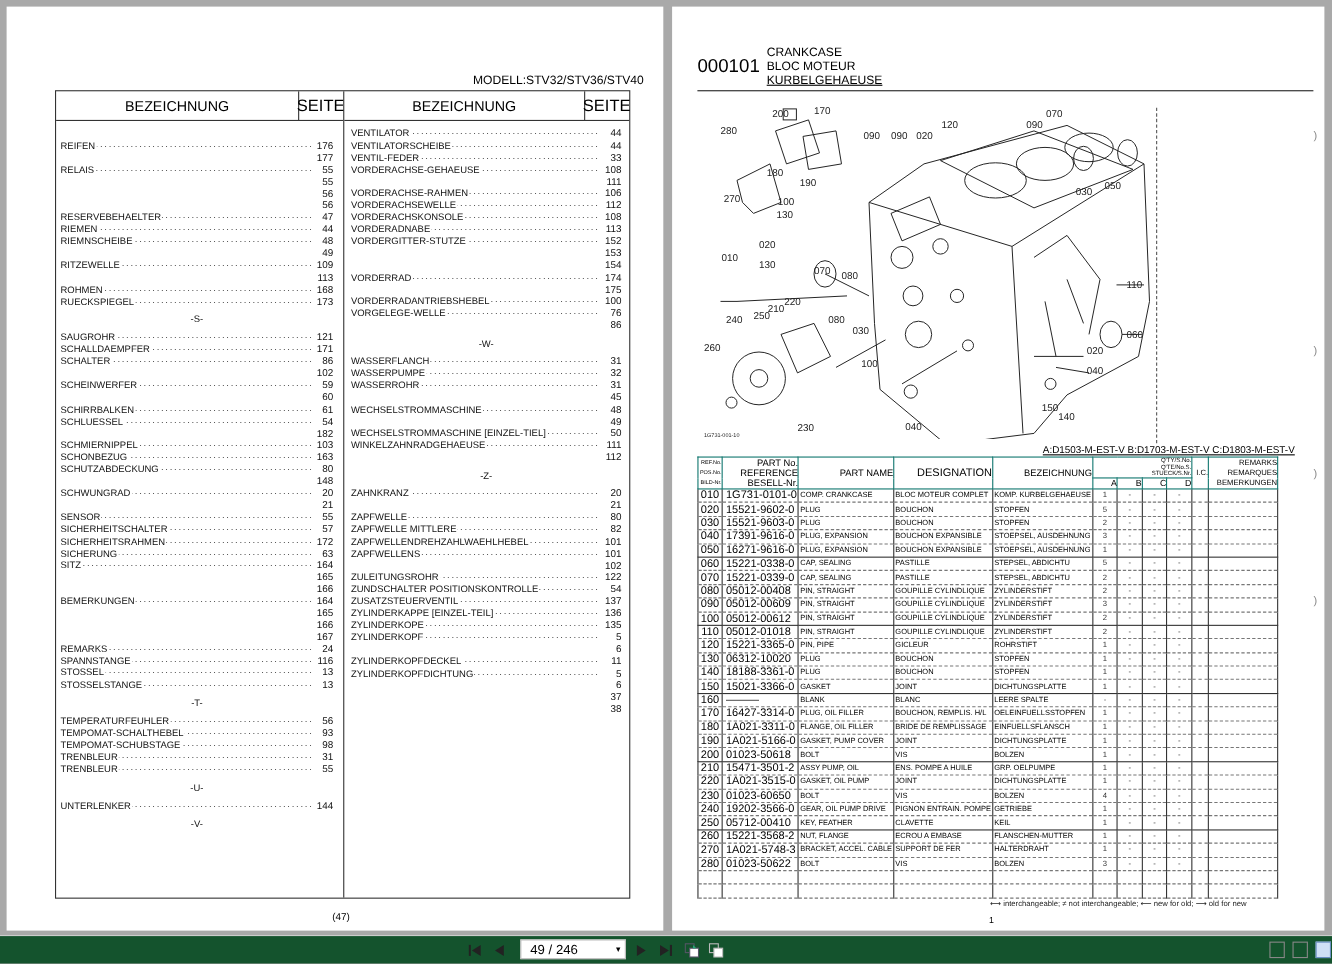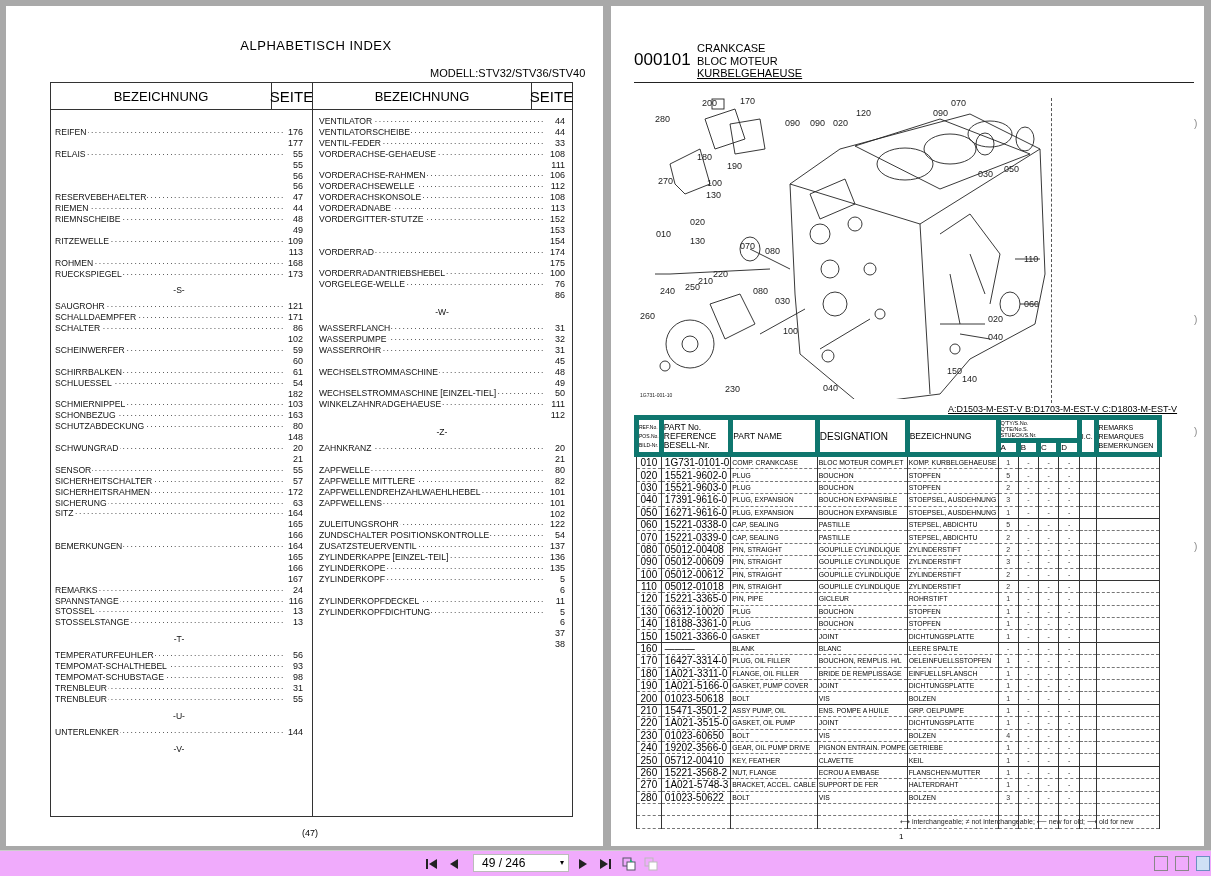--- a/index.html
+++ b/index.html
@@ -20,45 +20,44 @@
   .idx-row .pg{position:absolute;right:0;top:0;background:#fff;padding-left:2px;font-size:9px;}
   .idx-row.letter{text-align:center;height:22px;line-height:22px;}
   .idx-foot{position:absolute;top:822px;left:296px;font-size:9px;}
   .rp-code{position:absolute;left:23px;top:44px;font-size:17px;font-weight:normal;}
   .rp-names{position:absolute;left:86px;top:36px;font-size:11px;line-height:12.5px;}
   .rp-rule{position:absolute;left:23px;top:76px;width:560px;border-top:1.5px solid #222;}
   .diagram{position:absolute;left:29px;top:88px;width:420px;height:305px;}
   .dash-v{position:absolute;left:440px;top:92px;height:305px;border-left:1px dashed #555;}
   .models{position:absolute;left:337px;top:398px;font-size:9px;text-decoration:underline;white-space:nowrap;}
   table.parts{position:absolute;left:23px;top:409px;width:528px;border-collapse:collapse;font-size:7.5px;}
-  table.parts th{font-weight:normal;border:5px solid #0f766e;padding:0;text-align:left;line-height:9px;margin-top:40px;}
+  table.parts th{font-weight:normal;border:1px solid #0f766e;padding:0;text-align:right;line-height:9px;margin-top:40px;}
   table.parts td{border-left:1px solid #333;border-right:1px solid #333;border-bottom:1px dashed #777;height:11.4px;padding:0 1px;white-space:nowrap;overflow:hidden;}
   table.parts tr.grp td{border-bottom:1.3px solid #333;}
   td.ref{font-size:10px;text-align:center;width:20px;}
   td.pno{font-size:10px;width:64px;padding-left:3px !important;margin-left:48px;}
   td.pn{width:70px;font-size:6.8px;}
   td.des{width:70px;font-size:6.8px;}
   td.bez{width:70px;font-size:6.8px;}
   td.q{width:30px;text-align:center;font-size:7px;color:#333;}
   td.ic{width:15px;}
   td.rem{width:65px;}
   .legend{position:absolute;left:289px;top:812px;font-size:7px;white-space:nowrap;color:#222;}
   .rp-foot{position:absolute;left:288px;top:826px;font-size:8px;}
   .side-mark{position:absolute;font-size:10px;color:#888;}
-  .toolbar{position:absolute;left:0;top:850px;width:1211px;height:26px;background:#f0abfc;border-top:1px solid #ccc;}
+  .toolbar{position:absolute;left:0;top:850px;width:1211px;height:26px;background:#14532d;border-top:1px solid #ccc;}
   .tb-btn{position:absolute;top:5px;height:16px;font-size:12px;color:#222;display:flex;align-items:center;justify-content:center;cursor:pointer;}
   .page-box{position:absolute;left:473px;top:3px;width:96px;height:18px;background:#fff;border:1px solid #bbb;box-sizing:border-box;font-size:12px;padding-left:8px;line-height:16px;}
   .page-box .caret{position:absolute;right:4px;top:0;font-size:8px;}
   .view-btn{position:absolute;top:5px;width:14px;height:15px;border:1px solid #888;box-sizing:border-box;}
 </style>
 </head>
 <body>
 
 <div class="page" id="page-left">
-  <div class="idx-title">ALPHABETISCH INDEX</div>
   <div class="idx-model">MODELL:STV32/STV36/STV40</div>
   <div class="idx-frame">
     <div class="idx-head" style="left:0;width:220px;">BEZEICHNUNG</div>
     <div class="vline" style="left:220px;height:27px;"></div>
     <div class="idx-head small" style="left:220px;width:41px;">SEITE</div>
     <div class="vline" style="left:261px;height:733px;"></div>
     <div class="idx-head" style="left:262px;width:218px;">BEZEICHNUNG</div>
     <div class="vline" style="left:480px;height:27px;"></div>
     <div class="idx-head small" style="left:480px;width:41px;">SEITE</div>
     <div class="idx-col" id="idx-left" style="left:4px;width:248px;top:44px;">

